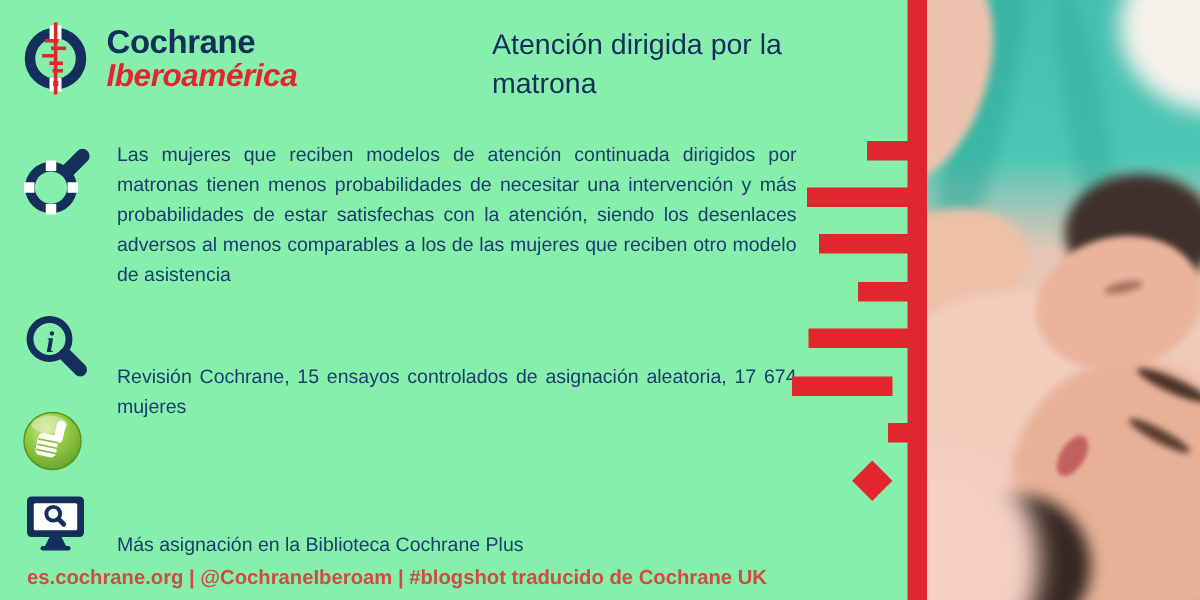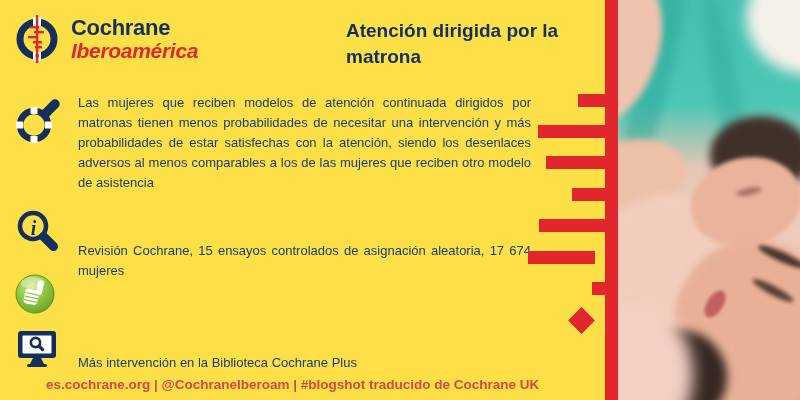--- a/index.html
+++ b/index.html
@@ -1,41 +1,41 @@
 <!DOCTYPE html>
 <html><head>
 <meta charset="utf-8">
 <style>
   html,body{margin:0;padding:0;background:#ffffff;}
   .canvas{
-    position:relative;width:800px;height:400px;background:#fde047;
+    position:relative;width:800px;height:400px;background:#86efac;
     overflow:hidden;font-family:"Liberation Sans",sans-serif;
   }
   
   .logo{position:absolute;left:16px;top:13px;display:flex;align-items:center;gap:11px;}
   .brand{line-height:1.02;}
   .brand .l1{font-size:22px;font-weight:bold;color:#142f5c;letter-spacing:-0.3px;}
   .brand .l2{font-size:21px;font-weight:bold;color:#e2262d;letter-spacing:-0.3px;font-style:italic;}
   
   .title{
-    position:absolute;left:346px;top:18px;width:250px;
-    font-size:19px;font-weight:bold;color:#142f5c;line-height:1.35;
+    position:absolute;left:328px;top:18px;width:250px;
+    font-size:19px;font-weight:normal;color:#142f5c;line-height:1.35;
   }
   
   .sec-text{
     position:absolute;left:78px;width:453px;
     font-size:13px;line-height:20px;color:#1c3e6d;text-align:justify;
   }
   .t1{top:80px;} .t2{top:228px;} .t3{top:283px;} .t4{top:340px;text-align:left;}
   .sec-icon{position:absolute;left:14px;}
   .i1{top:99px;} .i2{top:208px;} .i3{top:273px;} .i4{top:329px;}
   
   .footer{
     position:absolute;left:18px;top:377px;
-    font-size:13.5px;font-weight:600;color:#cf4b44;margin-left:28px;
+    font-size:13.5px;font-weight:600;color:#cf4b44;
   }
   
   .forest{position:absolute;left:0;top:0;width:800px;height:400px;pointer-events:none;}
   .f-axis{position:absolute;left:605px;top:0;width:13px;height:400px;background:#e2262d;}
   .f-bar{position:absolute;background:#e2262d;}
   .f-diamond{
     position:absolute;left:572px;top:311px;width:19px;height:19px;
     background:#e2262d;transform:rotate(45deg);
   }
   
@@ -132,21 +132,21 @@
       <rect x="8.5" y="6.5" width="29" height="18" rx="1" fill="#ffffff"></rect>
       <circle cx="21.5" cy="13.5" r="4.6" fill="none" stroke="#142f5c" stroke-width="2.6"></circle>
       <line x1="25" y1="17" x2="28.5" y2="20.5" stroke="#142f5c" stroke-width="3.2" stroke-linecap="round"></line>
       <polygon points="19,29 27,29 30,35 16,35" fill="#142f5c"></polygon>
       <rect x="13" y="35" width="20" height="3" rx="1.5" fill="#142f5c"></rect>
     </svg>
   </div>
 
   <p class="sec-text t1">Las mujeres que reciben modelos de atención continuada dirigidos por matronas tienen menos probabilidades de necesitar una intervención y más probabilidades de estar satisfechas con la atención, siendo los desenlaces adversos al menos comparables a los de las mujeres que reciben otro modelo de asistencia</p>
   <p class="sec-text t2">Revisión Cochrane, 15 ensayos controlados de asignación aleatoria, 17 674 mujeres</p>
-  <p class="sec-text t4">Más intervención en la Biblioteca Cochrane Plus</p>
+  <p class="sec-text t4">Más asignación en la Biblioteca Cochrane Plus</p>
 
   <div class="footer">es.cochrane.org | @CochraneIberoam | #blogshot traducido de Cochrane UK</div>
 
   <div class="forest">
     <div class="f-axis"></div>
     <div class="f-diamond"></div>
   <div class="f-bar" style="left: 578px; top: 94px; width: 29px; height: 13px; background: rgb(226, 38, 45);"></div>
       <div class="f-bar" style="left: 538px; top: 125px; width: 69px; height: 13px; background: rgb(226, 38, 45);"></div>
       <div class="f-bar" style="left: 546px; top: 156px; width: 61px; height: 13px; background: rgb(226, 38, 45);"></div>
       <div class="f-bar" style="left: 572px; top: 188px; width: 35px; height: 13px; background: rgb(226, 38, 45);"></div>

